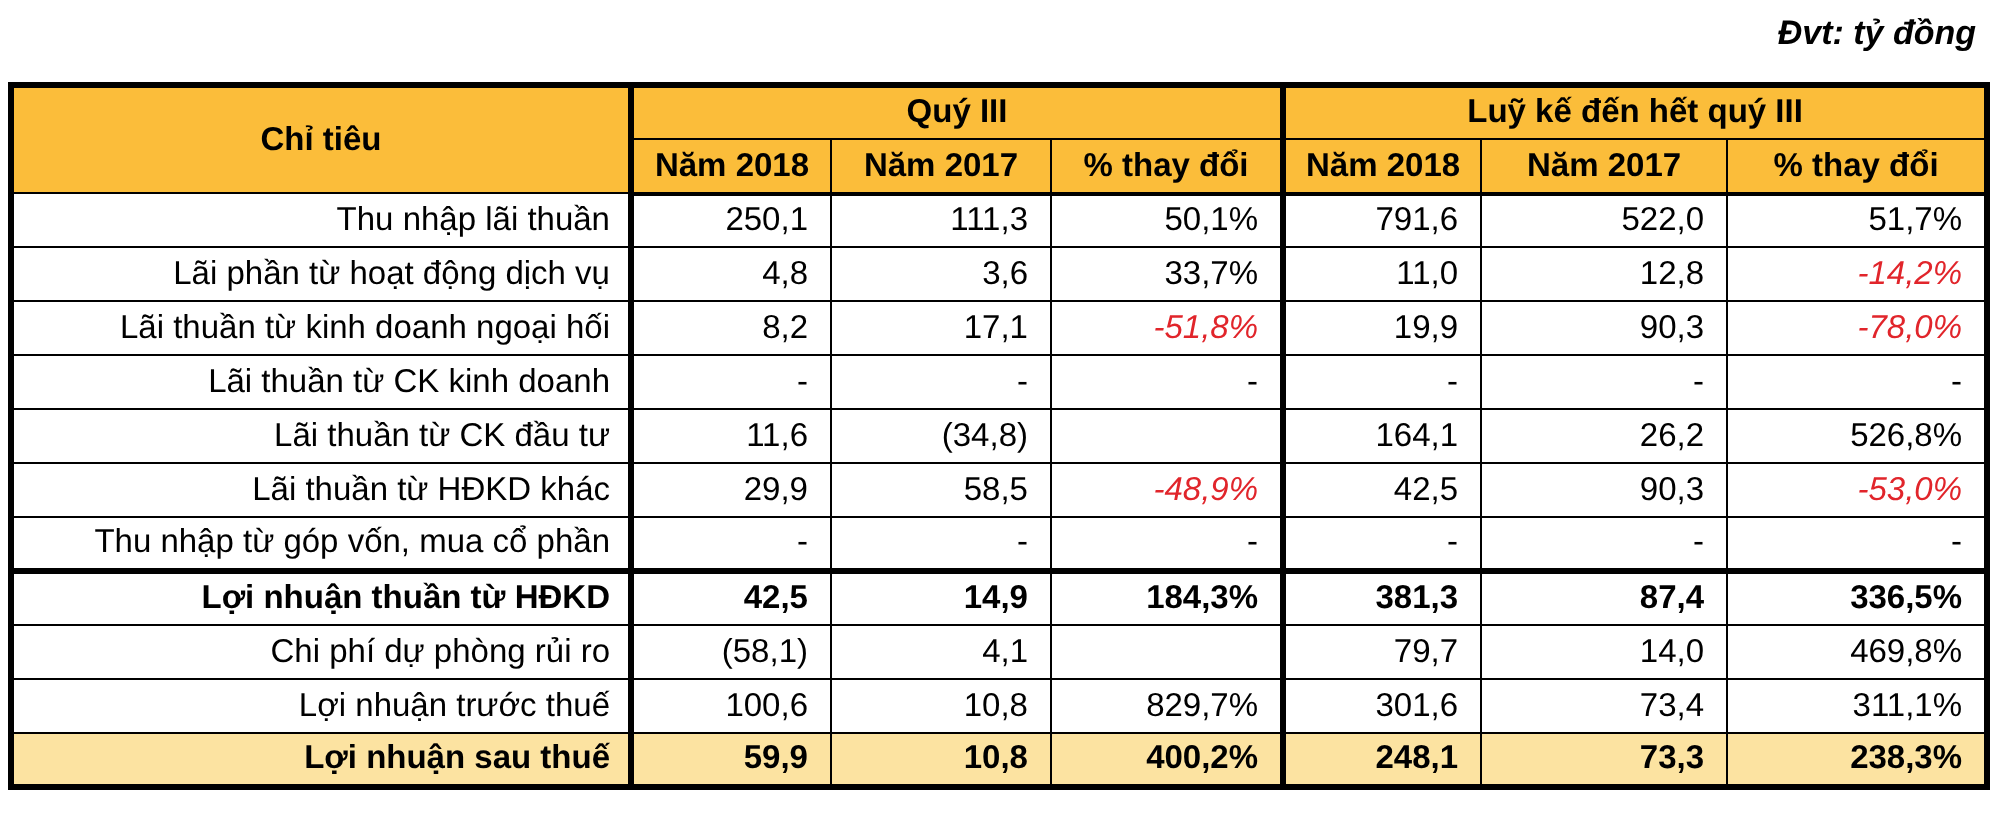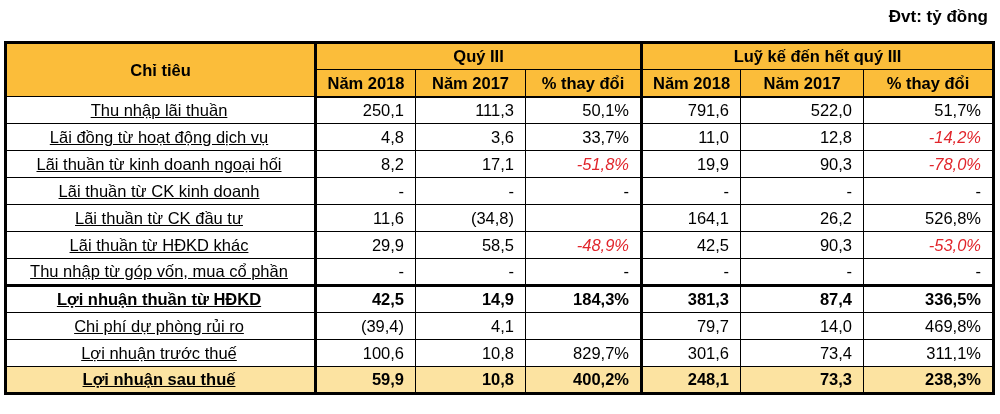--- a/index.html
+++ b/index.html
@@ -11,41 +11,41 @@
   }
   *{box-sizing:border-box;}
   html,body{margin:0;padding:0;}
   body{
     width:1000px;height:414px;background:#ffffff;position:relative;
     font-family:"Liberation Sans","DejaVu Sans",sans-serif;
     color:var(--text);
   }
   .unit-note{
     position:absolute;top:7px;right:12px;
-    font-weight:600;font-size:17px;color:var(--text);
+    font-style:italic;font-weight:600;font-size:17px;color:var(--text);
   }
   table.fin{
     position:absolute;left:4px;top:41px;width:988px;
     border-collapse:collapse;table-layout:fixed;
     border:3px solid var(--border);
   }
   .fin th,.fin td{
     border:1px solid var(--border);
     font-size:16.5px;line-height:1.1;
     height:27px;padding:2px 9px 2px 6px;
     overflow:hidden;white-space:nowrap;
     color:var(--text);
   }
   .fin thead th{
     background:var(--header_bg);
     font-weight:bold;text-align:center;padding:2px 4px;
   }
   .fin thead tr.sub th{border-bottom:2px solid var(--border);}
   .thick-r{border-right-width:3px !important;}
-  .fin td.label{text-align:center;text-decoration:underline;}
+  .fin td.label{text-align:right;}
   .fin td.num{text-align:right;padding-right:11px;}
   .fin tr.bold td{font-weight:bold;}
   .fin tr.hl td{background:var(--highlight_row_bg);font-weight:bold;}
   .fin tr.thick-top td{border-top:3px solid var(--border);margin-top:28px;}
   .fin td.neg{color:var(--negative_text);font-style:italic;}
 </style>
 </head>
 <body>
 
 <div class="unit-note">Đvt: tỷ đồng</div>
@@ -79,21 +79,21 @@
     <tr>
       <td class="label thick-r">Thu nhập lãi thuần</td>
       <td class="num">250,1</td>
       <td class="num">111,3</td>
       <td class="num thick-r">50,1%</td>
       <td class="num">791,6</td>
       <td class="num">522,0</td>
       <td class="num">51,7%</td>
     </tr>
     <tr>
-      <td class="label thick-r">Lãi đồng từ hoạt động dịch vụ</td>
+      <td class="label thick-r">Lãi phần từ hoạt động dịch vụ</td>
       <td class="num">4,8</td>
       <td class="num">3,6</td>
       <td class="num thick-r">33,7%</td>
       <td class="num">11,0</td>
       <td class="num">12,8</td>
       <td class="num neg">-14,2%</td>
     </tr>
     <tr>
       <td class="label thick-r">Lãi thuần từ kinh doanh ngoại hối</td>
       <td class="num">8,2</td>
@@ -143,21 +143,21 @@
       <td class="label thick-r">Lợi nhuận thuần từ HĐKD</td>
       <td class="num">42,5</td>
       <td class="num">14,9</td>
       <td class="num thick-r">184,3%</td>
       <td class="num">381,3</td>
       <td class="num">87,4</td>
       <td class="num">336,5%</td>
     </tr>
     <tr>
       <td class="label thick-r">Chi phí dự phòng rủi ro</td>
-      <td class="num">(39,4)</td>
+      <td class="num">(58,1)</td>
       <td class="num">4,1</td>
       <td class="num thick-r"></td>
       <td class="num">79,7</td>
       <td class="num">14,0</td>
       <td class="num">469,8%</td>
     </tr>
     <tr>
       <td class="label thick-r">Lợi nhuận trước thuế</td>
       <td class="num">100,6</td>
       <td class="num">10,8</td>

